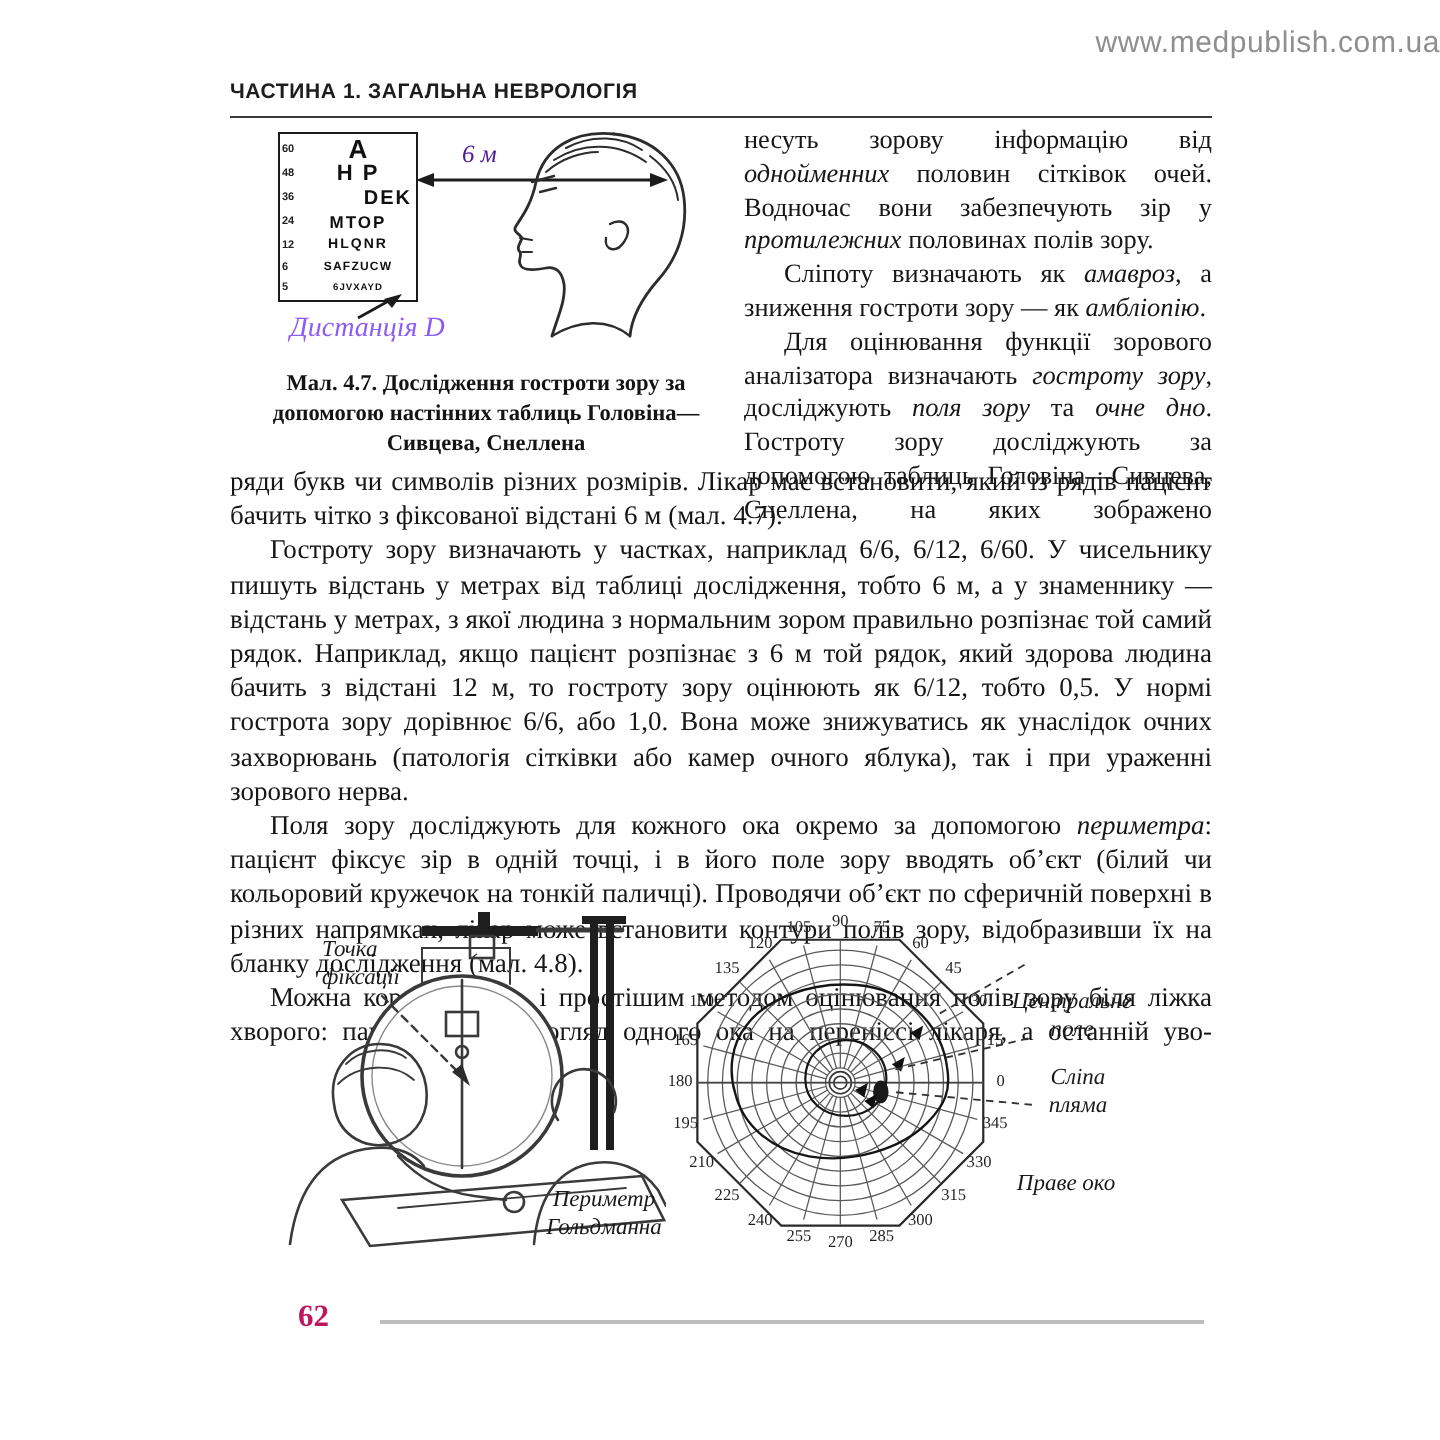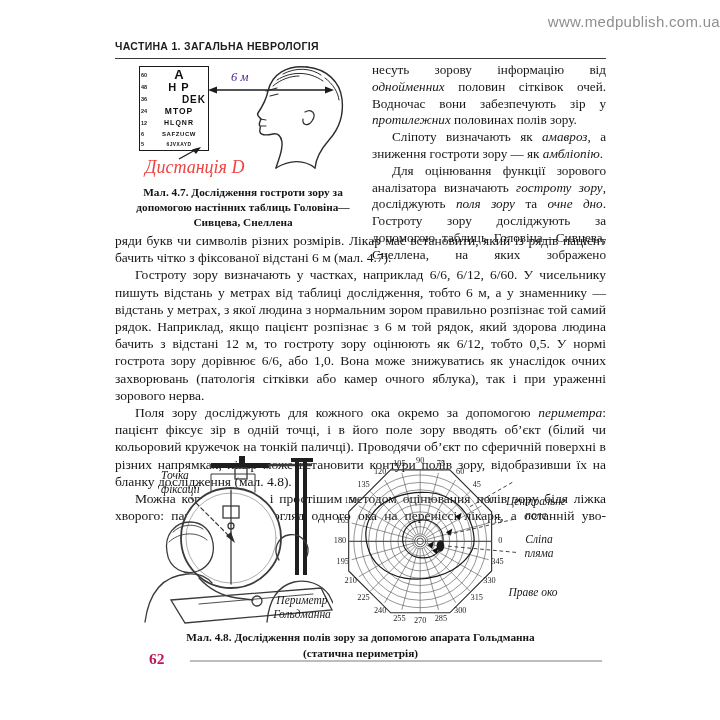--- a/index.html
+++ b/index.html
@@ -25,21 +25,21 @@
   .r1 { height:12px; } .r1 .ec-let { font-size:11px; letter-spacing:1px; }
   .r2 { height:12px; } .r2 .ec-let { font-size:10px; letter-spacing:1px;text-align:right; }
   .r3 { height:12px; } .r3 .ec-let { font-size:8.5px; letter-spacing:1px; }
   .r4 { height:11.5px; } .r4 .ec-let { font-size:7px; letter-spacing:1px; }
   .r5 { height:11px; } .r5 .ec-let { font-size:6px; letter-spacing:.6px; }
   .r6 { height:9.5px; } .r6 .ec-let { font-size:4.8px; letter-spacing:.5px; }
 
   .dist-arrow-svg { position:absolute; left:92px; top:21px; }
   .dist-label { position:absolute; left:116px; top:7px; font-style:italic; font-size:12.5px; color:#4c1d95; }
   .head-svg { position:absolute; left:126px; top:-1px; }
-  .dist-caption { position:absolute; left:30px; top:94px; font-style:italic; font-size:18px; color:#ef4444; }
+  .dist-caption { position:absolute; left:30px; top:94px; font-style:italic; font-size:14px; color:#8b5cf6; }
   .dist-caption-arrow { position:absolute; left:62px; top:82px; }
   .fig47-caption { position:absolute; left:0; top:122px; width:256px; text-align:center;
                    font-weight:bold; font-size:11.3px; line-height:1.32; color:#141414; }
 
   
   .col-right { position:absolute; left:372px; top:62px; width:234px;
                font-size:13.2px; line-height:16.8px; text-align:justify; }
   .main-text { position:absolute; left:115px; top:232px; width:491px;
                font-size:13.5px; line-height:17.2px; text-align:justify; }
   .jp { margin:0; }
@@ -282,22 +282,18 @@
         <line x1="207" y1="109" x2="131" y2="102" stroke-dasharray="4 3" stroke-width="1" stroke="#333"></line>
       </g>
     </svg>
 
     <div class="flabel lbl-central">Центральне поле</div>
     <div class="flabel lbl-blind">Сліпа пляма</div>
     <div class="flabel lbl-eye">Праве око</div>
     <div class="flabel lbl-perimeter">Периметр Гольдманна</div>
   </div>
 
-  <div class="fig48-caption">
-    <div>Мал. 4.8. Дослідження полів зору за допомогою апарата Гольдманна</div>
-    <div>(статична периметрія)</div>
-  </div>
 
   <div class="pageno">62</div>
   <div class="bottom-rule"></div>
   <div class="copyright">Матеріал захищений авторським правом</div>
 
 </div>
 
 </body></html>

